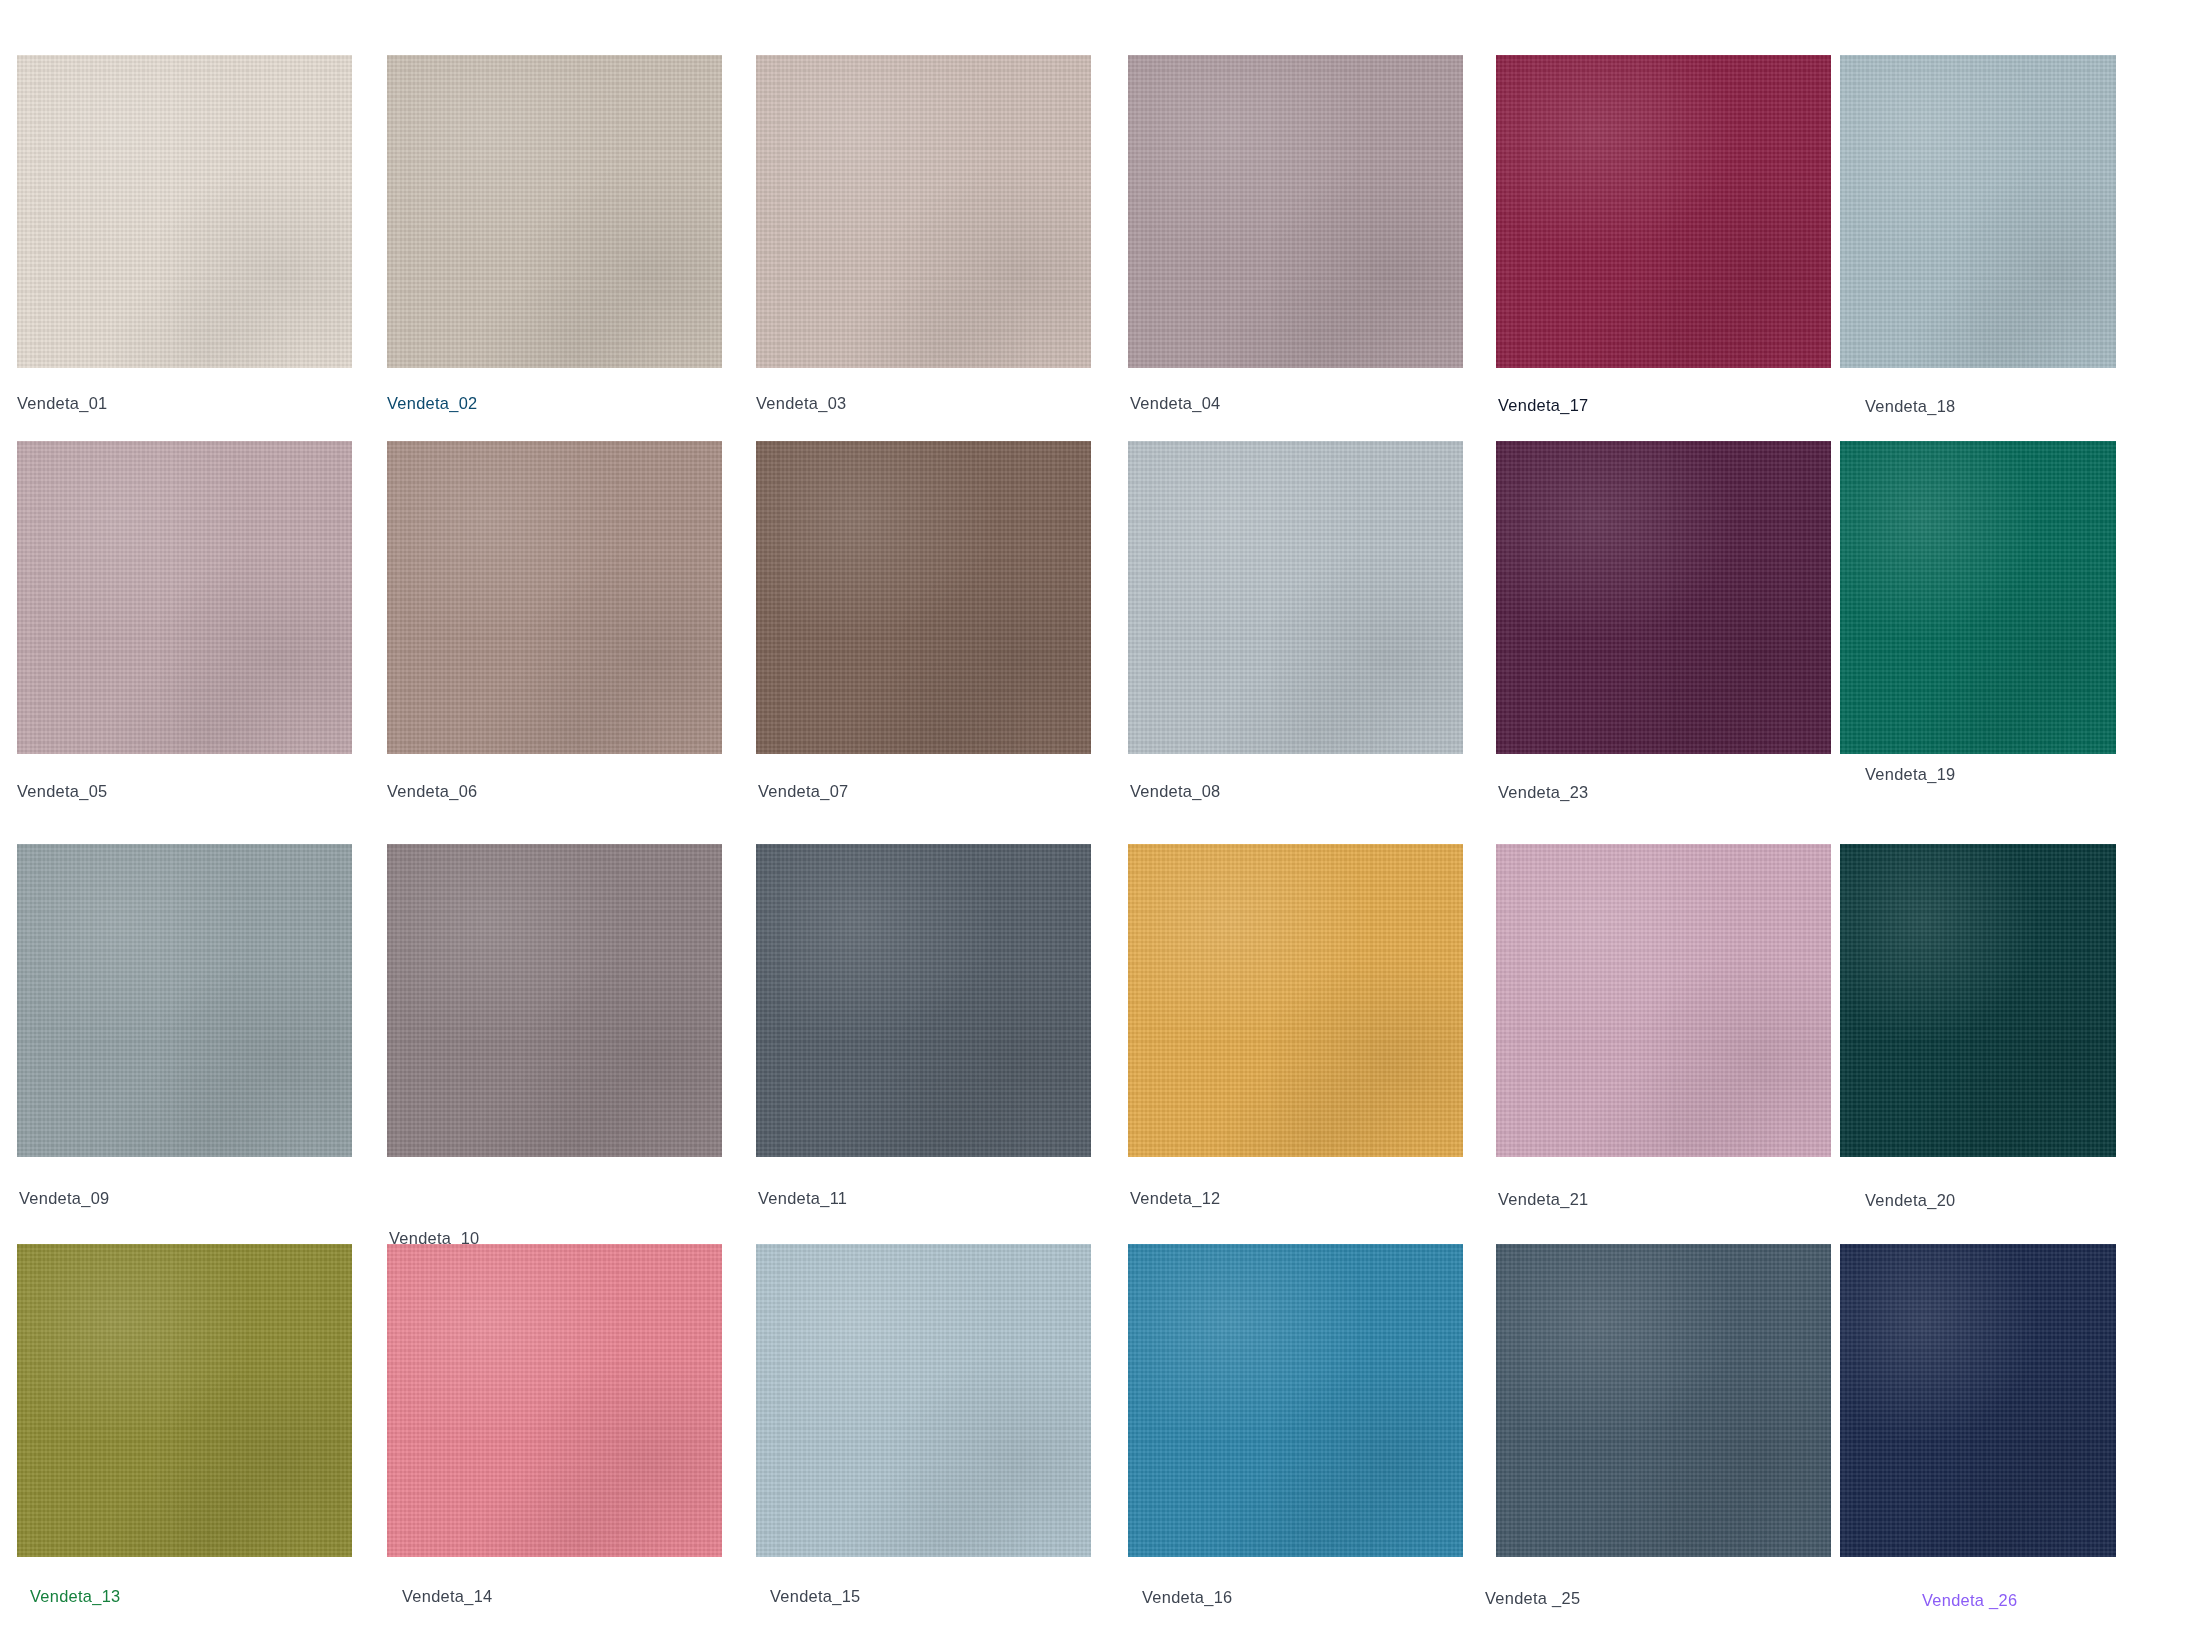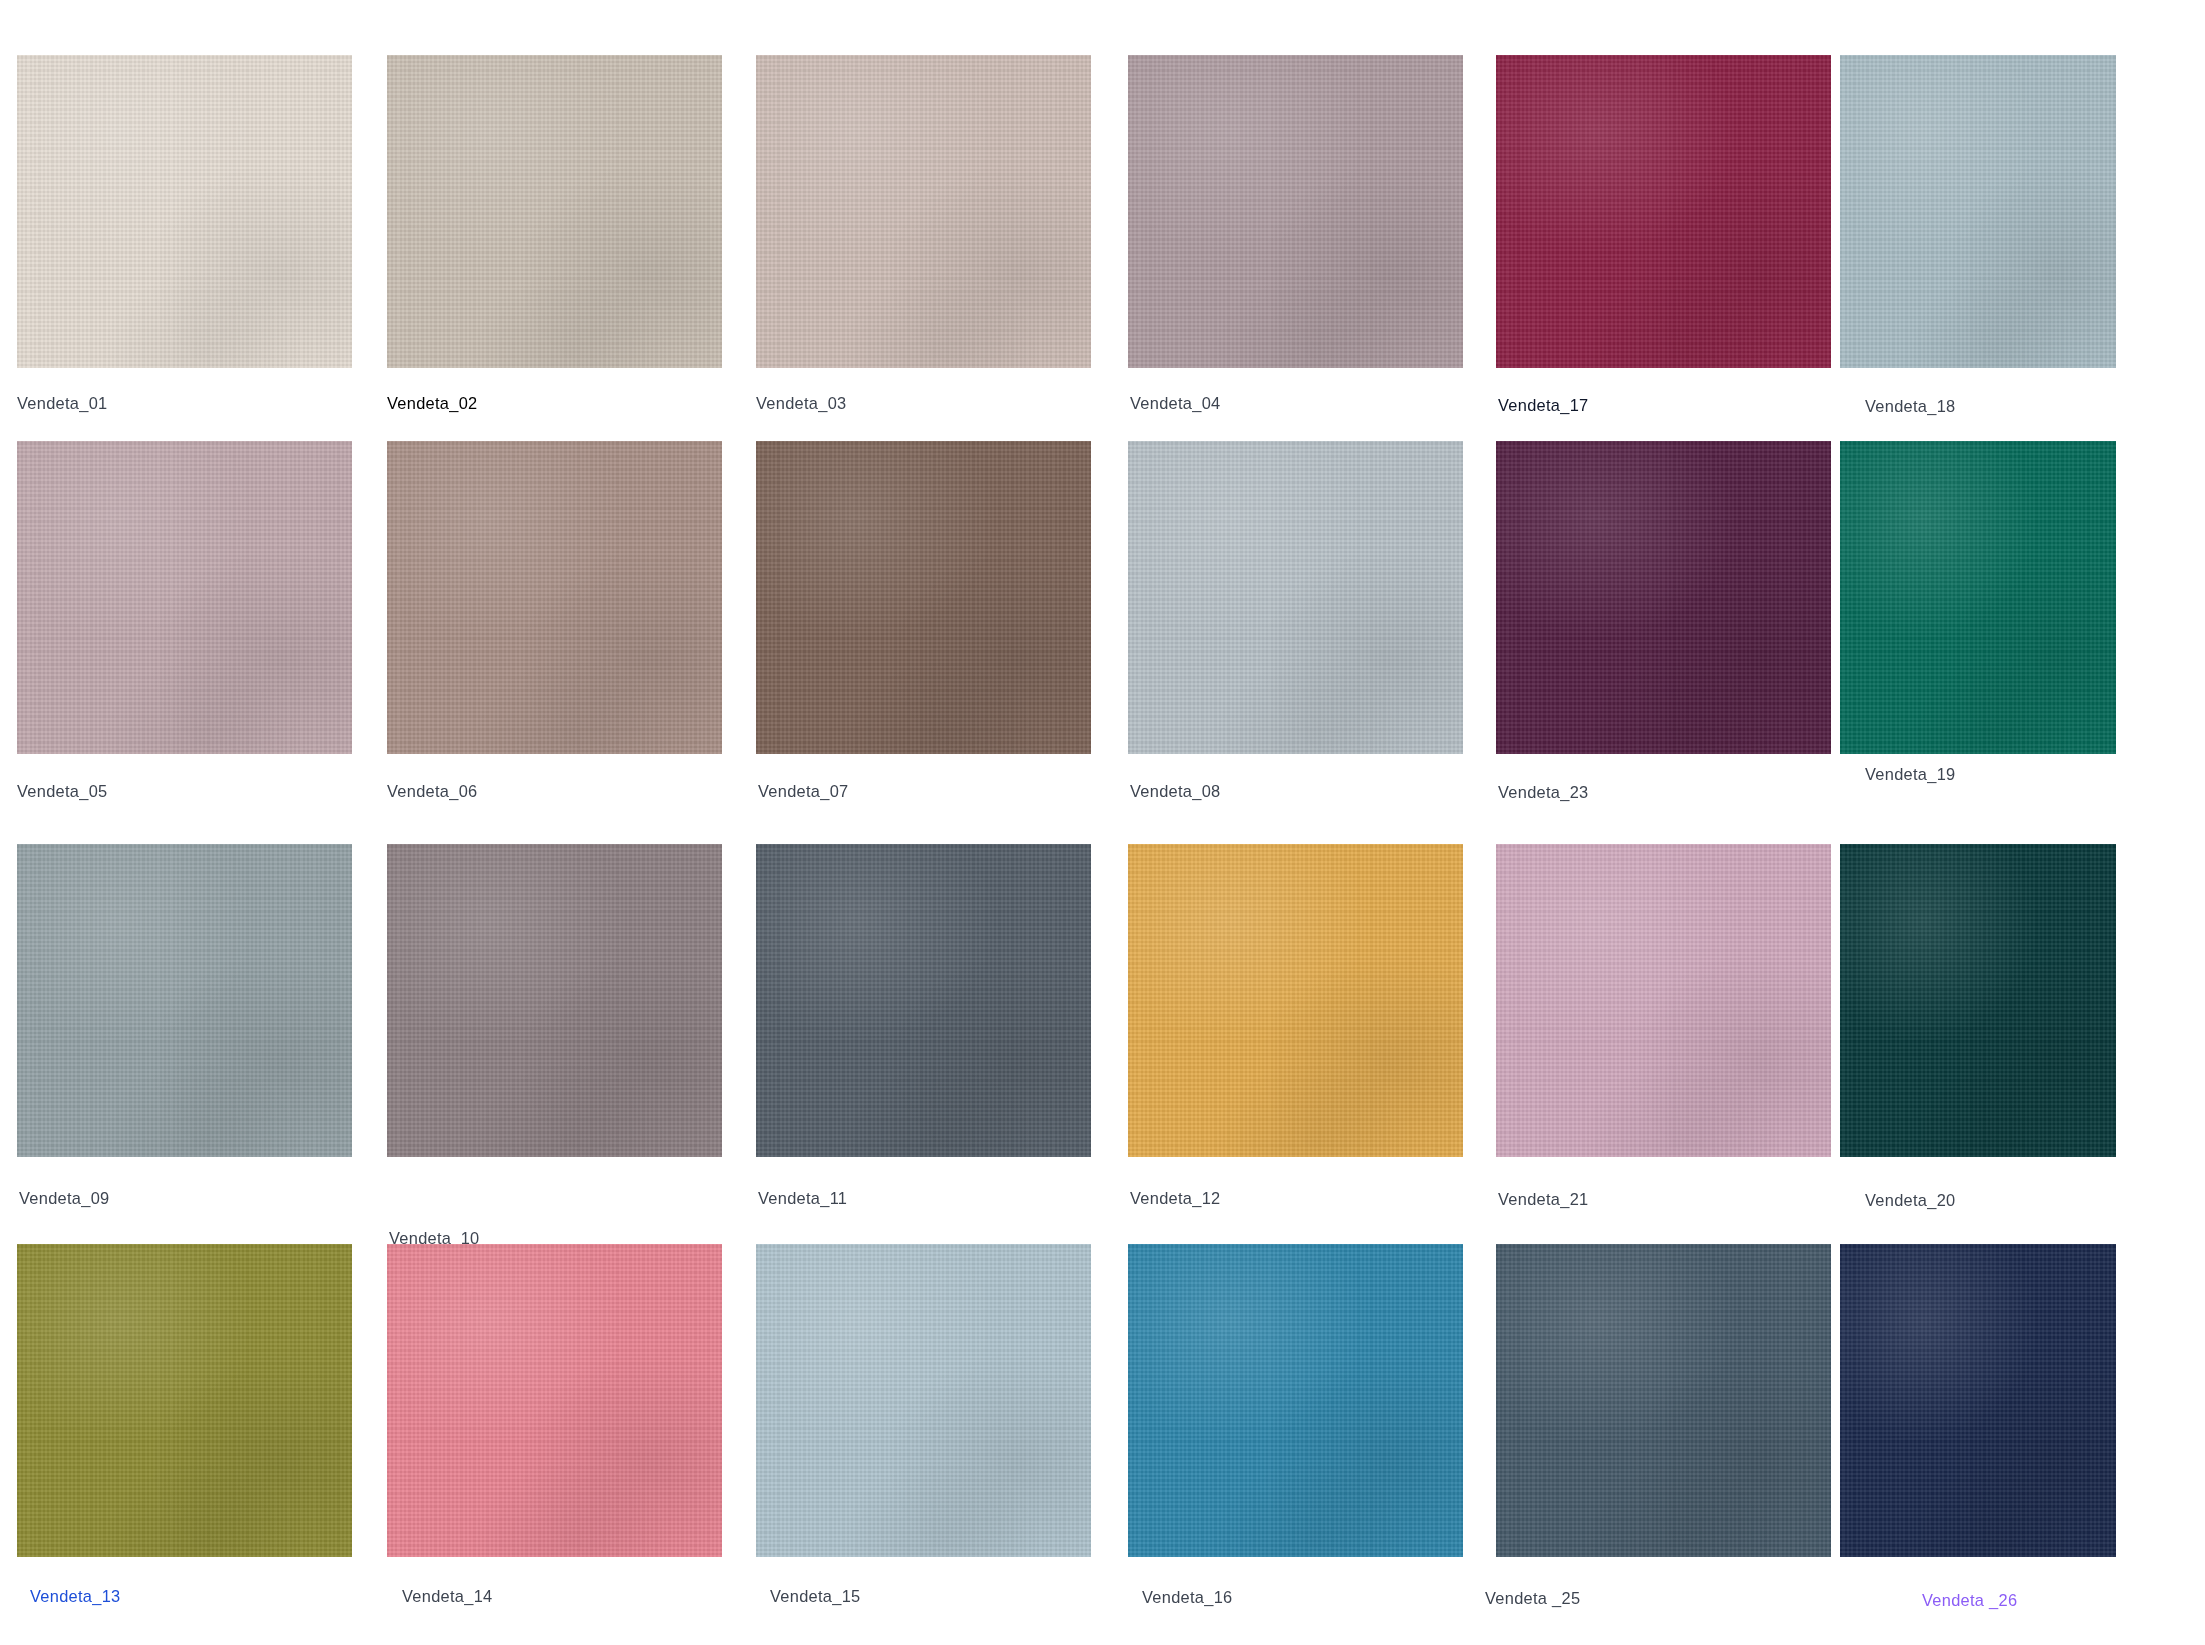--- a/index.html
+++ b/index.html
@@ -82,21 +82,21 @@
     line-height: 1;
   }
 </style>
 </head>
 <body style="background: rgb(255, 255, 255);">
 
 <div id="swatch-grid">
     <div class="swatch-chip" title="Vendeta_01" style="left: 17px; top: 55px; width: 335px; height: 313px; background: rgb(227, 219, 209);"></div>
     <div class="swatch-label" style="left: 17px; top: 395px; color: rgb(61, 68, 80);">Vendeta_01</div>
     <div class="swatch-chip" title="Vendeta_02" style="left: 387px; top: 55px; width: 335px; height: 313px; background: rgb(201, 191, 179);"></div>
-    <div class="swatch-label" style="left: 387px; top: 395px; color: #000000;">Vendeta_02</div>
+    <div class="swatch-label" style="left: 387px; top: 395px; color: #0c4a6e;">Vendeta_02</div>
     <div class="swatch-chip" title="Vendeta_03" style="left: 756px; top: 55px; width: 335px; height: 313px; background: rgb(205, 188, 181);"></div>
     <div class="swatch-label" style="left: 756px; top: 395px; color: rgb(61, 68, 80);">Vendeta_03</div>
     <div class="swatch-chip" title="Vendeta_04" style="left: 1128px; top: 55px; width: 335px; height: 313px; background: rgb(173, 155, 160);"></div>
     <div class="swatch-label" style="left: 1130px; top: 395px; color: rgb(61, 68, 80);">Vendeta_04</div>
     <div class="swatch-chip" title="Vendeta_17" style="left: 1496px; top: 55px; width: 335px; height: 313px; background: rgb(140, 34, 70);"></div>
     <div class="swatch-label" style="left: 1498px; top: 397px; color: #0f172a;">Vendeta_17</div>
     <div class="swatch-chip" title="Vendeta_18" style="left: 1840px; top: 55px; width: 276px; height: 313px; background: rgb(168, 188, 196);"></div>
     <div class="swatch-label" style="left: 1865px; top: 398px; color: rgb(61, 68, 80);">Vendeta_18</div>
     <div class="swatch-chip" title="Vendeta_05" style="left: 17px; top: 441px; width: 335px; height: 313px; background: rgb(192, 168, 173);"></div>
     <div class="swatch-label" style="left: 17px; top: 783px; color: rgb(61, 68, 80);">Vendeta_05</div>
@@ -116,21 +116,21 @@
     <div class="swatch-label" style="left: 389px; top: 1190px; color: rgb(61, 68, 80); margin-top: 40px;">Vendeta_10</div>
     <div class="swatch-chip" title="Vendeta_11" style="left: 756px; top: 844px; width: 335px; height: 313px; background: rgb(85, 95, 105);"></div>
     <div class="swatch-label" style="left: 758px; top: 1190px; color: rgb(61, 68, 80);">Vendeta_11</div>
     <div class="swatch-chip" title="Vendeta_12" style="left: 1128px; top: 844px; width: 335px; height: 313px; background: rgb(226, 171, 78);"></div>
     <div class="swatch-label" style="left: 1130px; top: 1190px; color: rgb(61, 68, 80);">Vendeta_12</div>
     <div class="swatch-chip" title="Vendeta_21" style="left: 1496px; top: 844px; width: 335px; height: 313px; background: rgb(207, 168, 188);"></div>
     <div class="swatch-label" style="left: 1498px; top: 1191px; color: rgb(61, 68, 80);">Vendeta_21</div>
     <div class="swatch-chip" title="Vendeta_20" style="left: 1840px; top: 844px; width: 276px; height: 313px; background: rgb(10, 58, 60);"></div>
     <div class="swatch-label" style="left: 1865px; top: 1192px; color: rgb(61, 68, 80);">Vendeta_20</div>
     <div class="swatch-chip" title="Vendeta_13" style="left: 17px; top: 1244px; width: 335px; height: 313px; background: rgb(142, 140, 53);"></div>
-    <div class="swatch-label" style="left: 30px; top: 1588px; color: #1d4ed8;">Vendeta_13</div>
+    <div class="swatch-label" style="left: 30px; top: 1588px; color: #15803d;">Vendeta_13</div>
     <div class="swatch-chip" title="Vendeta_14" style="left: 387px; top: 1244px; width: 335px; height: 313px; background: rgb(232, 132, 146);"></div>
     <div class="swatch-label" style="left: 402px; top: 1588px; color: rgb(61, 68, 80);">Vendeta_14</div>
     <div class="swatch-chip" title="Vendeta_15" style="left: 756px; top: 1244px; width: 335px; height: 313px; background: rgb(174, 195, 205);"></div>
     <div class="swatch-label" style="left: 770px; top: 1588px; color: rgb(61, 68, 80);">Vendeta_15</div>
     <div class="swatch-chip" title="Vendeta_16" style="left: 1128px; top: 1244px; width: 335px; height: 313px; background: rgb(47, 134, 171);"></div>
     <div class="swatch-label" style="left: 1142px; top: 1589px; color: rgb(61, 68, 80);">Vendeta_16</div>
     <div class="swatch-chip" title="Vendeta _25" style="left: 1496px; top: 1244px; width: 335px; height: 313px; background: rgb(70, 90, 105);"></div>
     <div class="swatch-label" style="left: 1485px; top: 1590px; color: rgb(61, 68, 80);">Vendeta _25</div>
     <div class="swatch-chip" title="Vendeta _26" style="left: 1840px; top: 1244px; width: 276px; height: 313px; background: rgb(28, 42, 77);"></div>
     <div class="swatch-label" style="left: 1922px; top: 1592px; color: #8b5cf6;">Vendeta _26</div>

